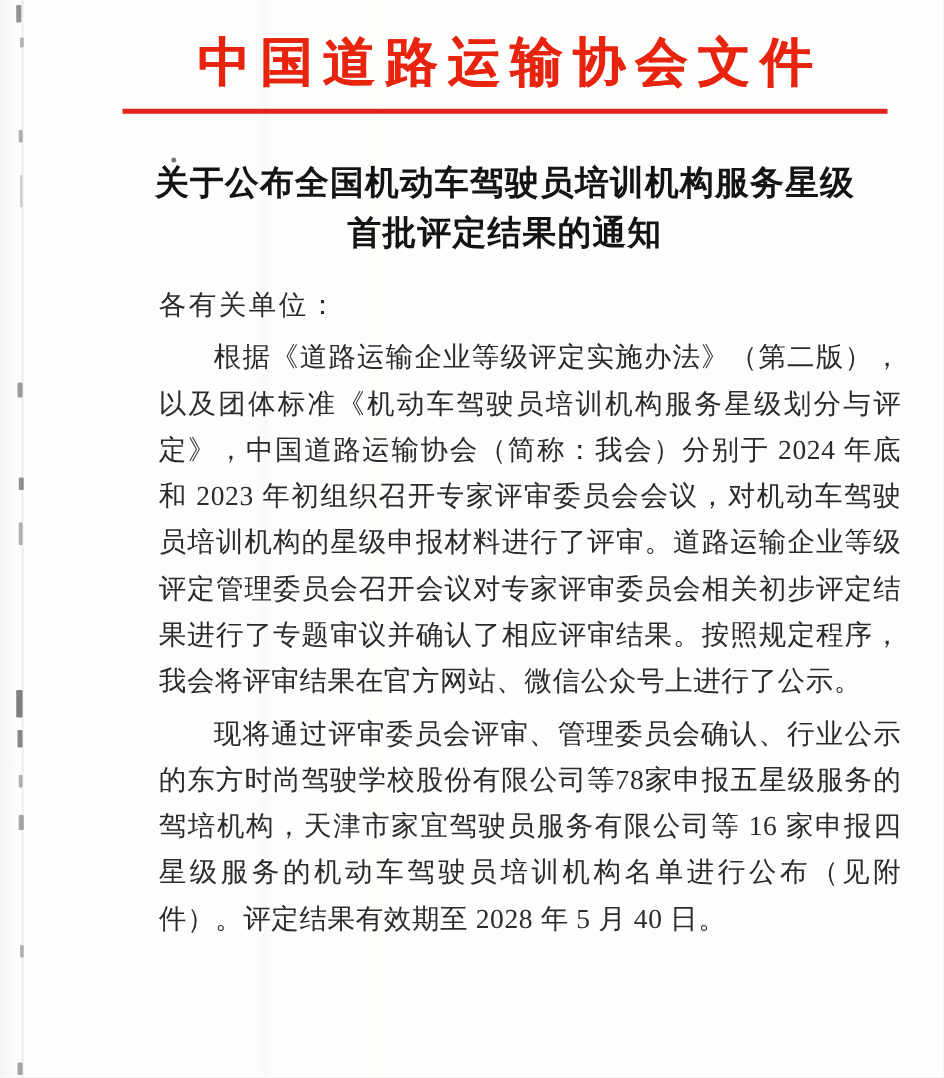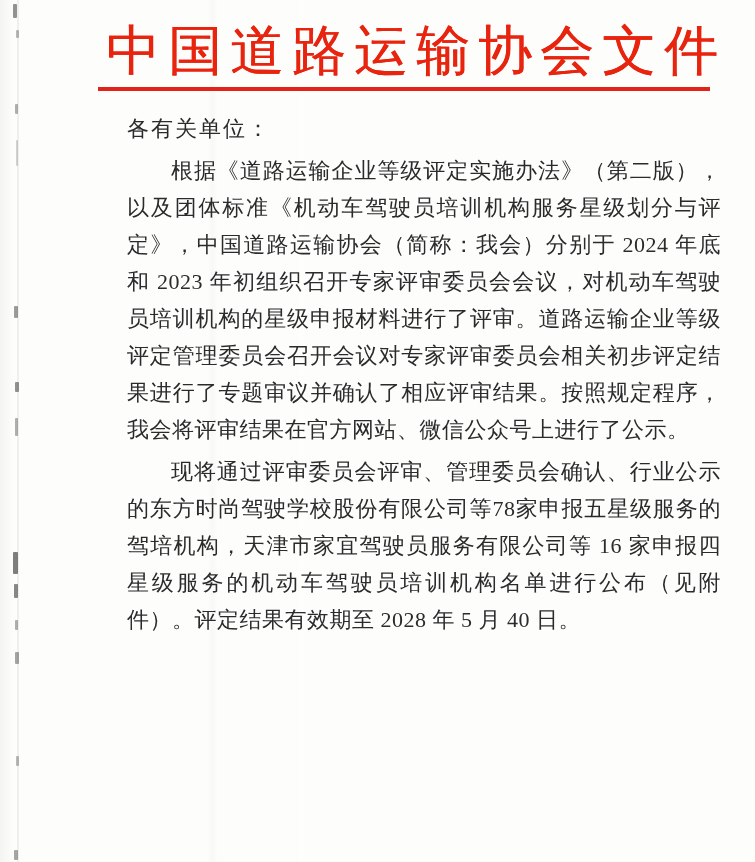--- a/index.html
+++ b/index.html
@@ -39,23 +39,23 @@
     border-radius: 50%;
     background: rgba(50,50,50,0.65);
   }
   .content {
     position: relative;
     margin: 0 45px 0 98px; 
   }
   .org-title {
     margin-top: 24px;
     text-align: center;
-    font-size: 54px;
+    font-size: 42px;
     line-height: 54px;
-    font-weight: normal;
+    font-weight: bold;
     color: var(--header_red, #e8230e);
     letter-spacing: 8px;
     padding-left: 8px; 
     white-space: nowrap;
     text-shadow: 0.5px 0 0 var(--header_red, #e8230e);
   }
   .doc-number {
     margin-top: 62px;
     text-align: center;
     font-size: 22px;
@@ -115,20 +115,24 @@
   <div class="dash" style="left:14px; top:850px; width:4px; height:10px; opacity:.45;"></div>
   <div class="speck" style="left:137px; top:126px;"></div>
 
   <div class="content">
 
     <div class="org-title">中国道路运输协会文件</div>
 
 
     <div class="divider"></div>
 
+    <div class="doc-title">
+      <div>关于公布全国机动车驾驶员培训机构服务星级</div>
+      <div>首批评定结果的通知</div>
+    </div>
 
     <div class="body-text">
       <div class="salutation">各有关单位：</div>
 
       <p class="para">根据《道路运输企业等级评定实施办法》（第二版），以及团体标准《机动车驾驶员培训机构服务星级划分与评定》，中国道路运输协会（简称：我会）分别于 2024 年底和 2023 年初组织召开专家评审委员会会议，对机动车驾驶员培训机构的星级申报材料进行了评审。道路运输企业等级评定管理委员会召开会议对专家评审委员会相关初步评定结果进行了专题审议并确认了相应评审结果。按照规定程序，我会将评审结果在官方网站、微信公众号上进行了公示。</p>
 
       <p class="para">现将通过评审委员会评审、管理委员会确认、行业公示的东方时尚驾驶学校股份有限公司等78家申报五星级服务的驾培机构，天津市家宜驾驶员服务有限公司等 16 家申报四星级服务的机动车驾驶员培训机构名单进行公布（见附件）。评定结果有效期至 2028 年 5 月 40 日。</p>
     </div>
 
   </div>

